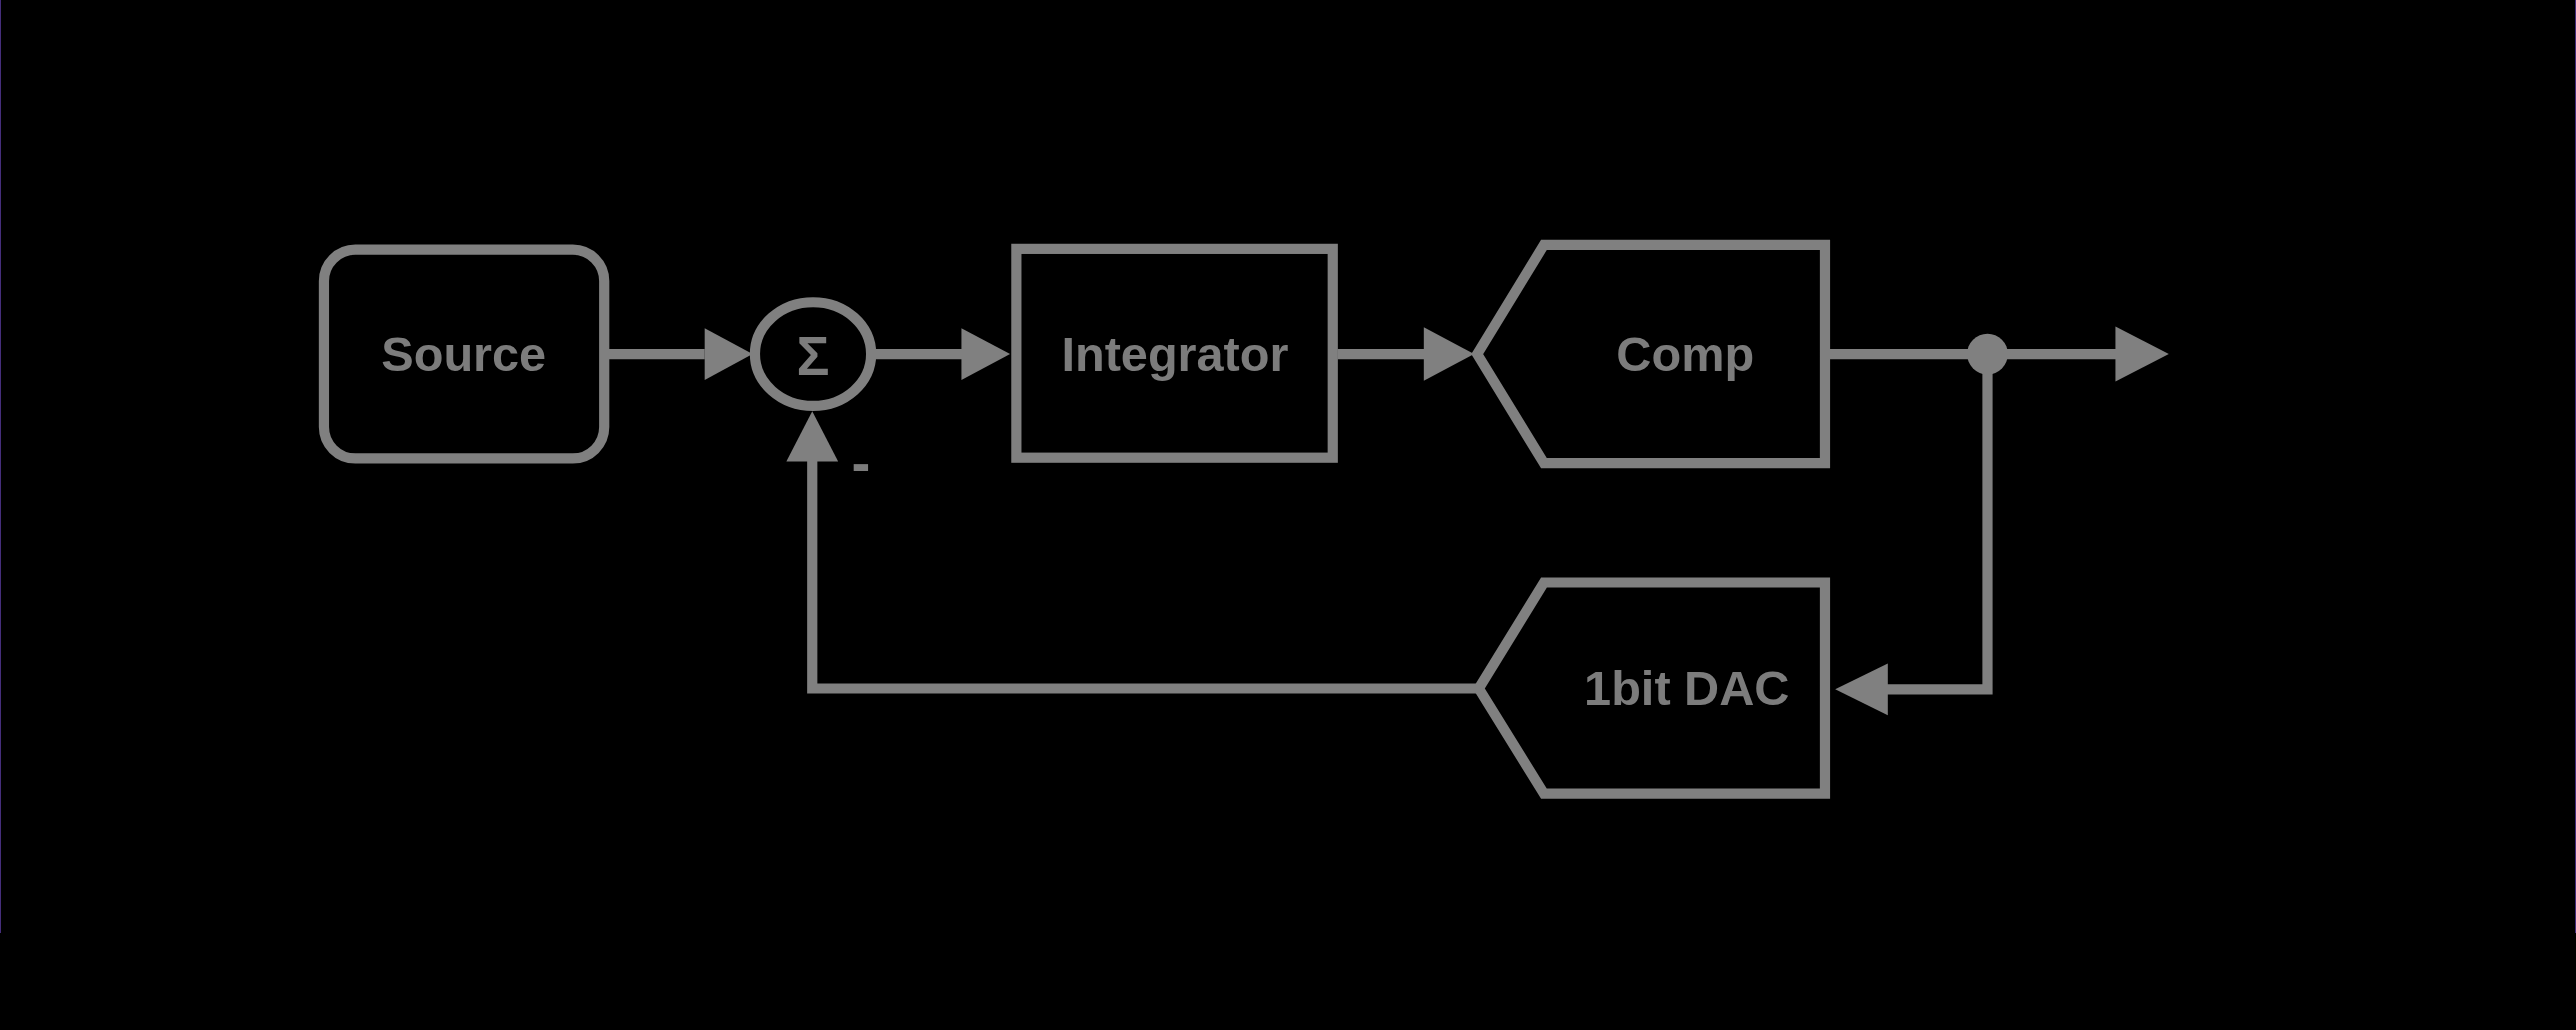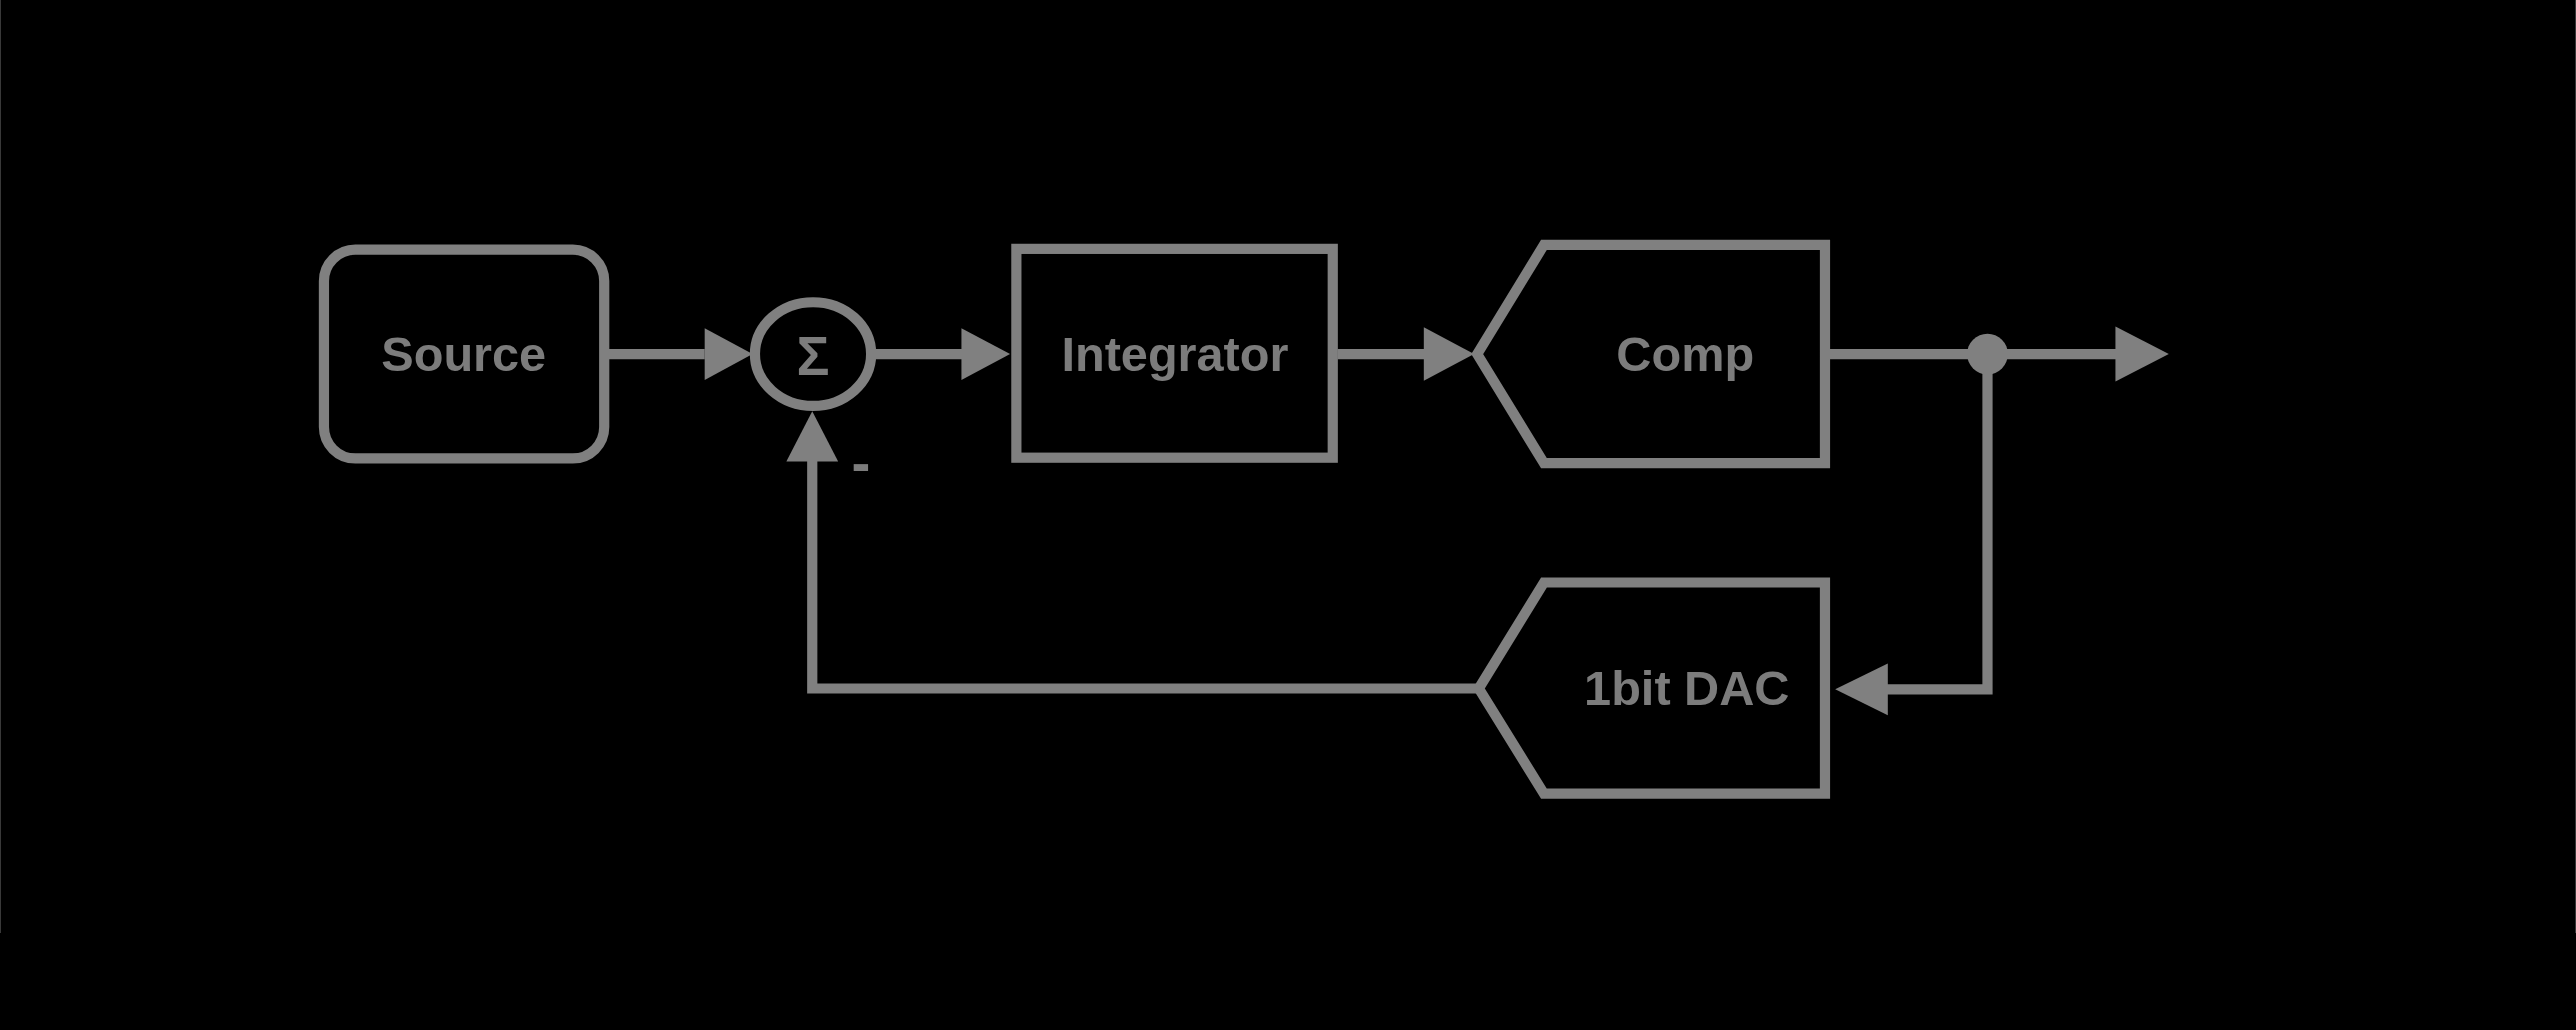--- a/index.html
+++ b/index.html
@@ -7,21 +7,21 @@
     padding: 0;
     background: #000000;
     width: 2576px;
     height: 1030px;
     overflow: hidden;
   }
   .stage {
     position: relative;
     width: 2576px;
     height: 933px;
-    background: #737373;
+    background: #8b5cf6;
   }
   .label {
     font-family: "Liberation Sans", "DejaVu Sans", sans-serif;
     font-weight: 700;
     font-size: 62px;
   }
   .sigma-label {
     font-family: "Liberation Sans", "DejaVu Sans", sans-serif;
     font-weight: 700;
     font-size: 70px;

